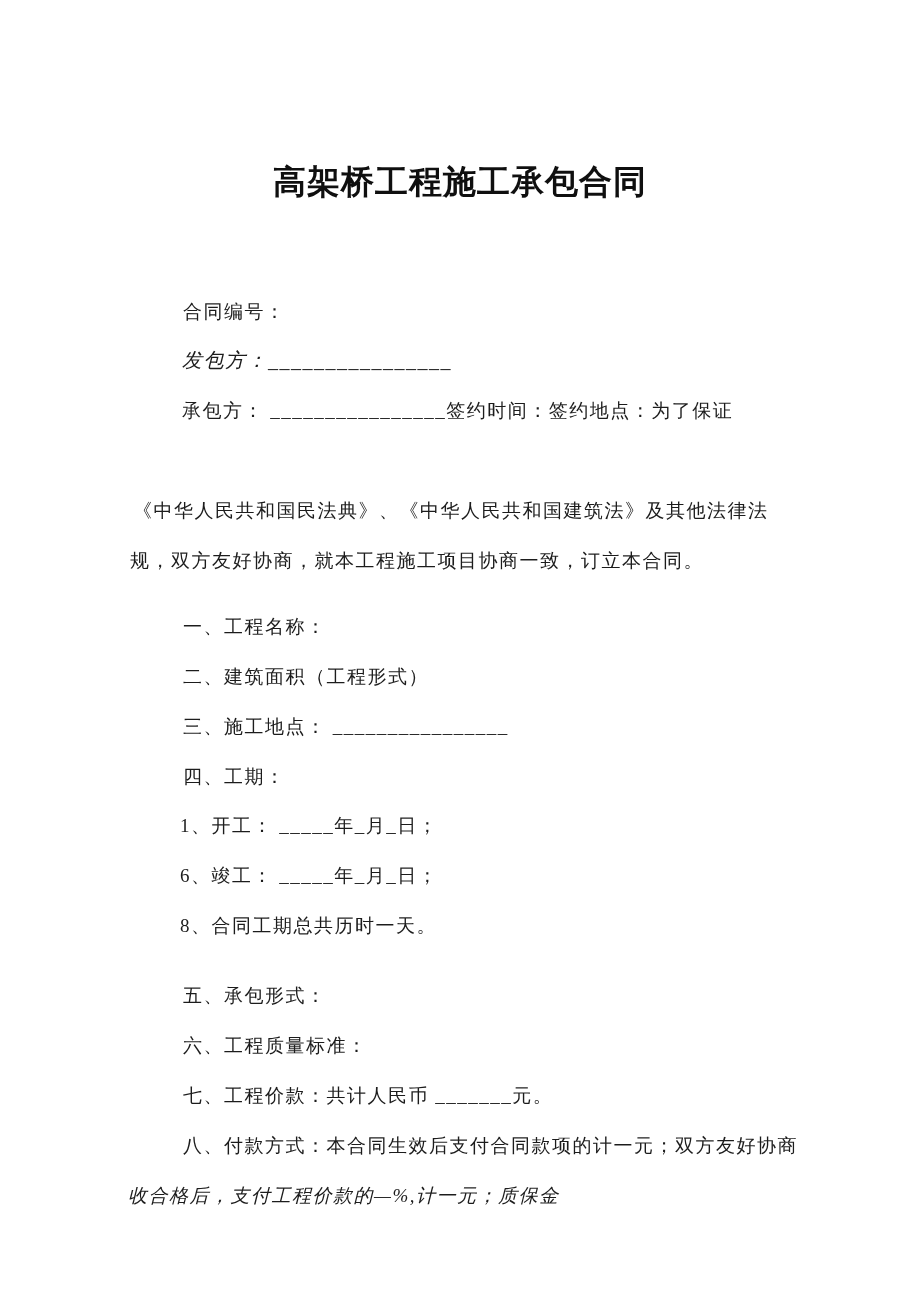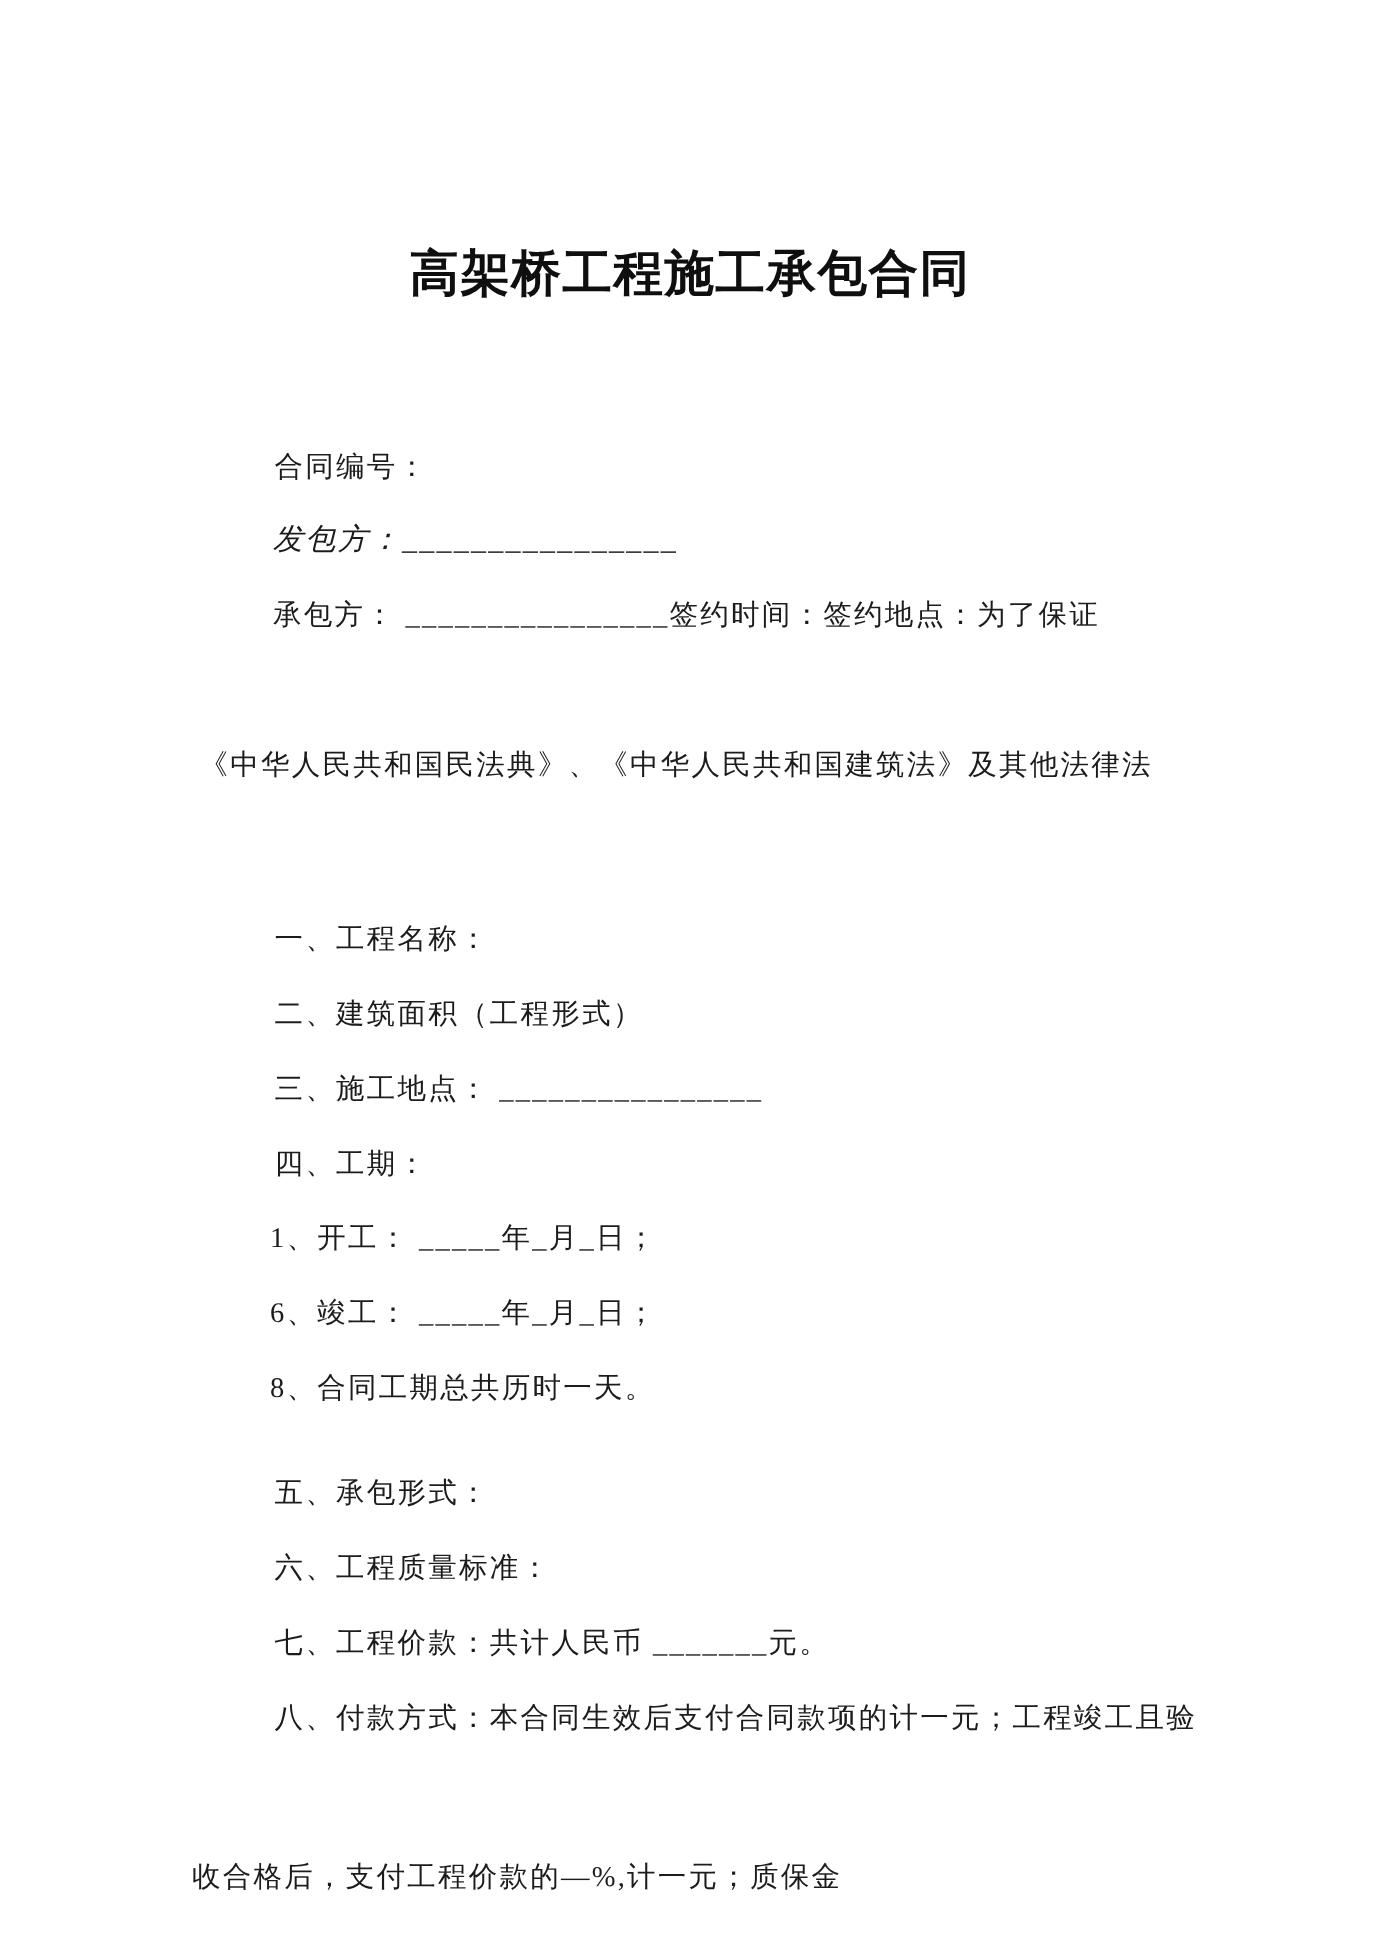--- a/index.html
+++ b/index.html
@@ -41,39 +41,40 @@
   .l7 {top:629px;left:183px;}
   .l8 {top:679px;left:183px;}
   .l9 {top:729px;left:183px;}
   .l10{top:778px;left:180px;}
   .l11{top:828px;left:180px;}
   .l12{top:878px;left:180px;}
   .l13{top:948px;left:183px;}
   .l14{top:998px;left:183px;}
   .l15{top:1048px;left:183px;}
   .l16{top:1098px;left:183px;}
-  .l17{top:1204px;left:128px;}
+  .l17{top:1148px;left:128px;font-style:italic;}
 </style>
 </head>
 <body>
 
 <div class="page">
 
   <h1 class="title">高架桥工程施工承包合同</h1>
 
   <div class="line l0">合同编号：</div>
   <div class="line l1 italic">发包方：________________</div>
   <div class="line l2">承包方： ________________签约时间：签约地点：为了保证</div>
   <div class="line l4">《中华人民共和国民法典》、《中华人民共和国建筑法》及其他法律法</div>
+  <div class="line l5">规，双方友好协商，就本工程施工项目协商一致，订立本合同。</div>
   <div class="line l6">一、工程名称：</div>
   <div class="line l7">二、建筑面积（工程形式）</div>
   <div class="line l8">三、施工地点： ________________</div>
   <div class="line l9">四、工期：</div>
   <div class="line l10">1、开工： _____年_月_日；</div>
   <div class="line l11">6、竣工： _____年_月_日；</div>
   <div class="line l12">8、合同工期总共历时一天。</div>
   <div class="line l13">五、承包形式：</div>
   <div class="line l14">六、工程质量标准：</div>
   <div class="line l15">七、工程价款：共计人民币 _______元。</div>
-  <div class="line l16">八、付款方式：本合同生效后支付合同款项的计一元；工程竣工且验</div>
+  <div class="line l16">八、付款方式：本合同生效后支付合同款项的计一元；双方友好协商</div>
   <div class="line l17">收合格后，支付工程价款的—%,计一元；质保金</div>
 
 </div>
 
 </body></html>

